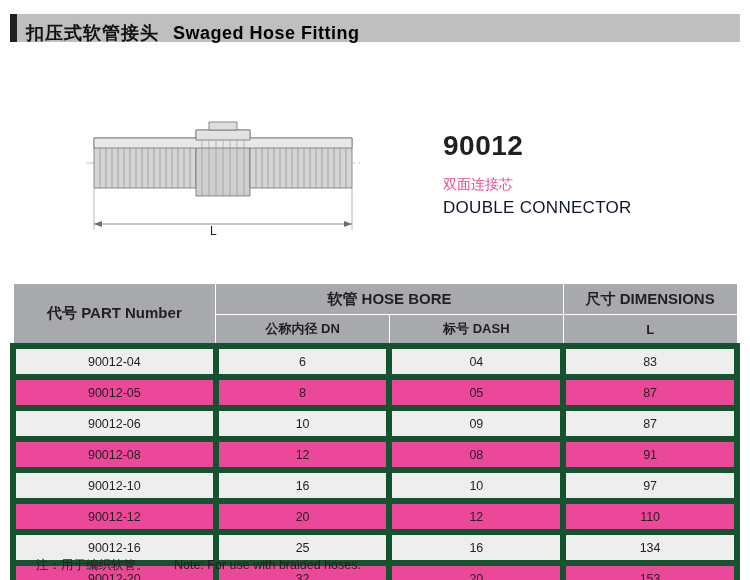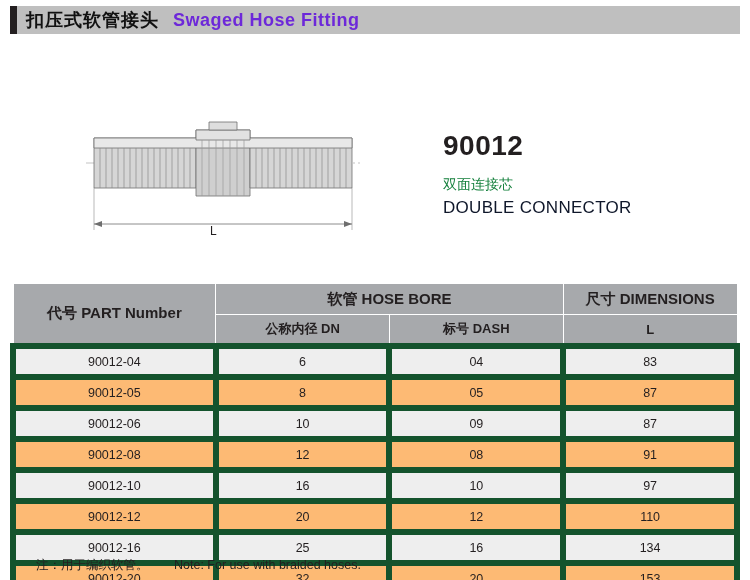--- a/index.html
+++ b/index.html
@@ -13,45 +13,45 @@
     font-family: "Liberation Sans", sans-serif;
     color: #231f20;
     overflow: hidden;
     position: relative;
   }
 
   
   .header {
     position: absolute;
     left: 10px;
-    top: 6px;
+    top: 14px;
     width: 730px;
     height: 28px;
     background: #bfbfbf;
     display: flex;
-    align-items: center;
+    align-items: flex-end;
   }
   .header .accent-bar {
     width: 7px;
     height: 28px;
     background: #231f20;
     margin-right: 9px;
   }
   .header .title-cn {
     font-size: 18px;
     font-weight: bold;
     letter-spacing: 1px;
     color: #111111;
     margin-right: 14px;
     line-height: 1;
   }
   .header .title-en {
     font-size: 18px;
     font-weight: bold;
-    color: #6d28d9;
+    color: #000000;
     letter-spacing: 0.5px;
     line-height: 1;
   }
 
   
   .figure-area {
     position: absolute;
     left: 0;
     top: 58px;
     width: 750px;
@@ -74,21 +74,21 @@
   }
   .product-code {
     font-size: 28px;
     font-weight: bold;
     color: #231f20;
     letter-spacing: 0.5px;
     line-height: 1.1;
   }
   .product-name-cn {
     font-size: 14px;
-    color: #15803d;
+    color: #ec4899;
     margin-top: 14px;
     line-height: 1.2;
   }
   .product-name-en {
     font-size: 17px;
     color: #0f172a;
     margin-top: 5px;
     letter-spacing: 0.3px;
     line-height: 1.2;
   }
@@ -122,21 +122,21 @@
     font-size: 13px;
     height: 24px;
   }
   table.spec tbody td {
     height: 23px;
     padding: 1px 4px;
     font-size: 12.5px;
     border: 6px solid #14532d;
   }
   tbody tr.odd td { background: #eeeeee; }
-  tbody tr.even td { background: #fdba74; }
+  tbody tr.even td { background: #ec4899; }
 
   .col-part { width: 28%; }
   .col-dn   { width: 24%; }
   .col-dash { width: 24%; }
   .col-l    { width: 24%; }
 
   
   .footer-note {
     position: absolute;
     left: 12px;

